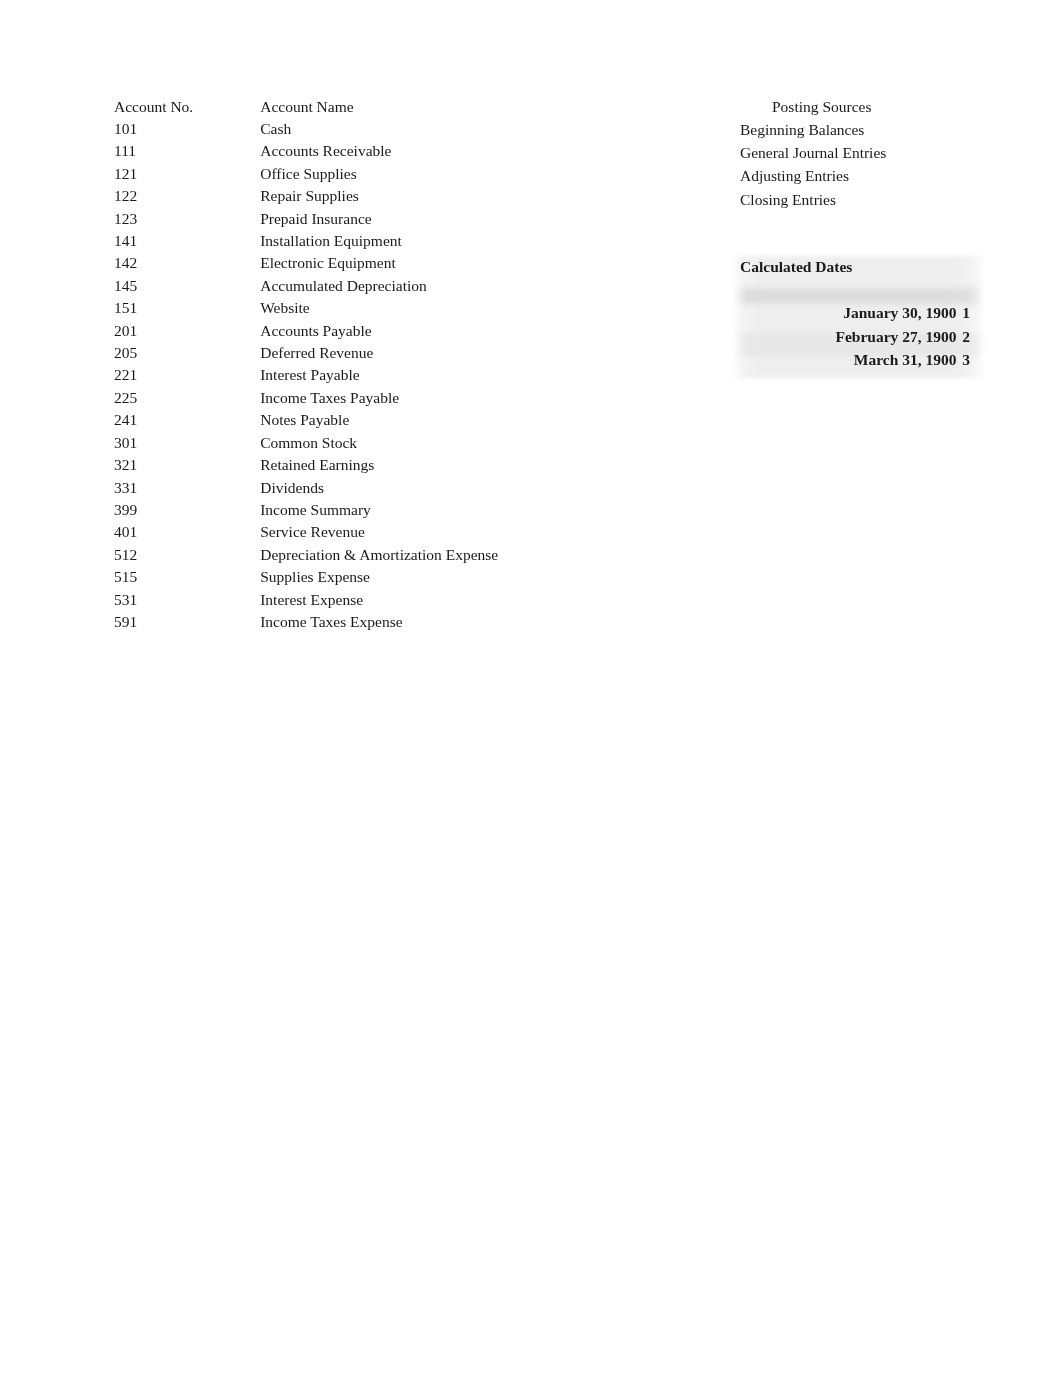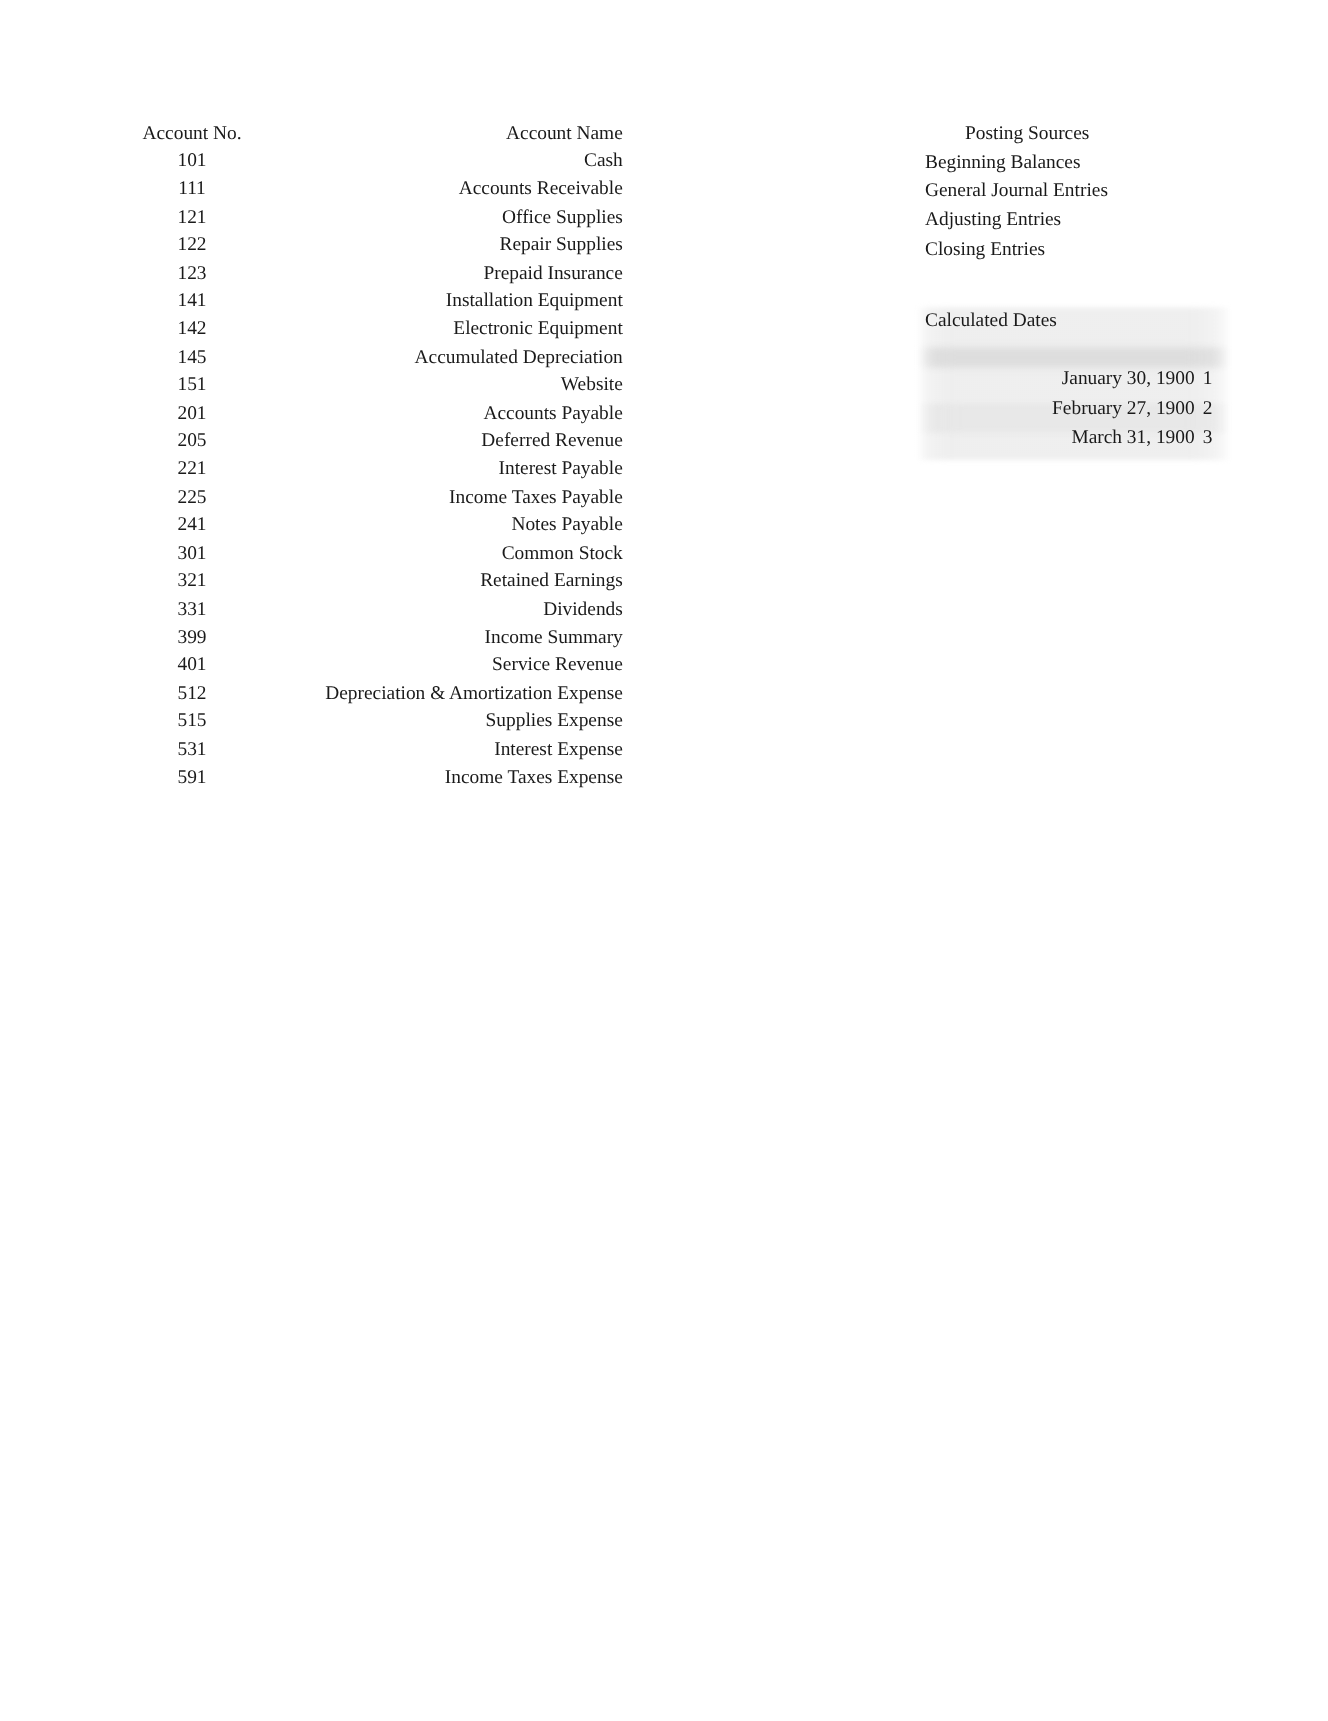--- a/index.html
+++ b/index.html
@@ -31,26 +31,26 @@
   }
   #accounts-table td, #accounts-table th {
     padding: 0;
     font-weight: normal;
     font-size: 15.5px;
     line-height: 22.4px;
     white-space: nowrap;
     vertical-align: baseline;
   }
   .col-no {
-    text-align: center;
+    text-align: left;
     width: 54px;
     padding-right: 0 !important;
   }
   .col-name {
-    text-align: right;
+    text-align: left;
     padding-left: 67px !important;
     margin-top: 17px;
   }
   #accounts-table thead td {
     line-height: 22px;
   }
 
   
   #posting-sources {
     position: absolute;
@@ -65,23 +65,24 @@
   }
   #posting-sources .ps-item {
     line-height: 23.2px;
     white-space: nowrap;
   }
 
   
   #calculated-dates {
     position: absolute;
     left: 733px;
-    top: 246px;
+    top: 256px;
     width: 252px;
     font-size: 15.5px;
+    font-weight: bold;
   }
   .cd-band {
     position: absolute;
     left: 0;
     top: 0;
     width: 252px;
     height: 122px;
     background:
       linear-gradient(to right,
         rgba(229,229,229,0) 0%,

